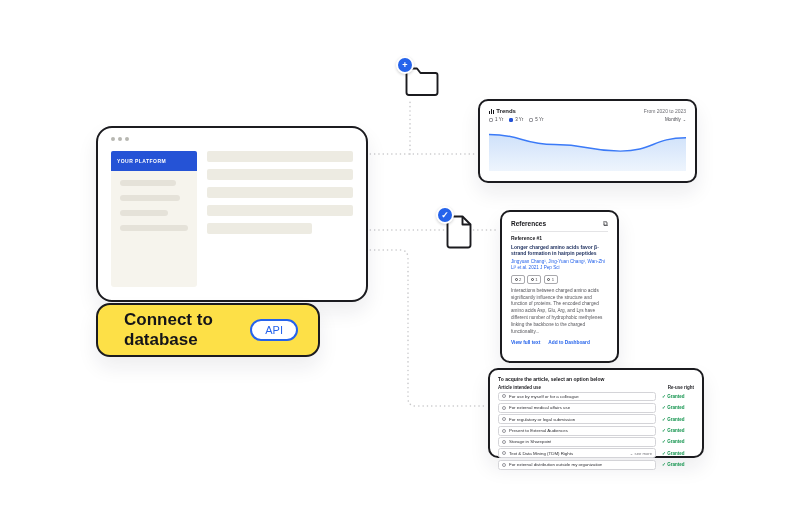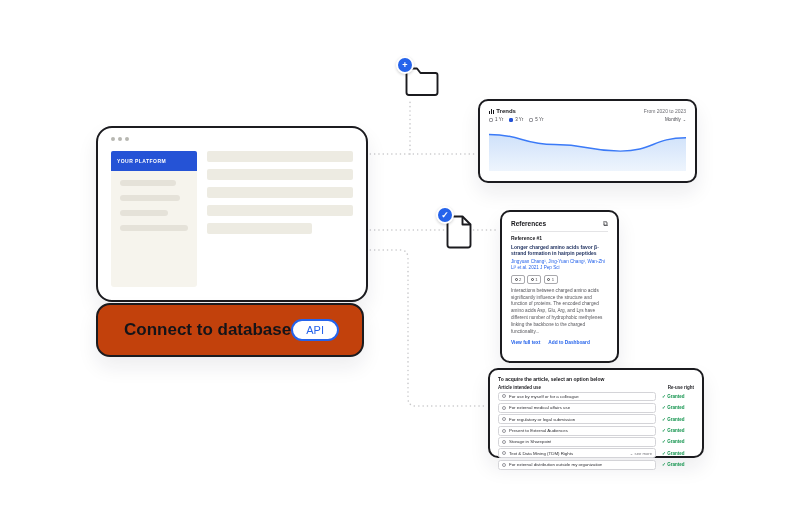--- a/index.html
+++ b/index.html
@@ -16,21 +16,21 @@
   .sidebar{width:86px;background:#f6f4ed;border-radius:3px;display:flex;flex-direction:column}
   .brand{background:#2553d6;color:#fff;font-size:5px;font-weight:700;letter-spacing:.45px;padding:7px 6px;border-radius:2px 2px 0 0;white-space:nowrap}
   .sbar{height:6px;background:#e5e2d9;border-radius:3px;margin:9px 9px 0 9px}
   .sbar:nth-of-type(1){width:62px}.sbar:nth-of-type(2){width:56px}.sbar:nth-of-type(3){width:60px}.sbar:nth-of-type(4){width:48px}
   .content{flex:1}
   .cbar{height:11px;background:#edebe2;border-radius:2px;margin-top:7px}
   .cbar:first-child{margin-top:0}
   .cbar:nth-child(5){width:72%}
 
   
-  .connect-card{position:absolute;left:96px;top:303px;width:268px;height:54px;background:#c2410c;border:2px solid #1b1b1f;border-radius:14px;display:flex;align-items:center;padding:0 20px 0 26px;box-sizing:border-box}
+  .connect-card{position:absolute;left:96px;top:303px;width:224px;height:54px;background:#fde047;border:2px solid #1b1b1f;border-radius:14px;display:flex;align-items:center;padding:0 20px 0 26px;box-sizing:border-box}
   .connect-title{font-size:17px;font-weight:600;color:#141419}
   .api-pill{border:2px solid #2563eb;color:#2563eb;background:#fff;border-radius:999px;padding:3px 13px;font-size:11px;font-weight:400;font-family:"Liberation Sans",sans-serif;cursor:pointer}
 
   
   .icon-wrap{position:absolute}
   .icon-folder{left:404px;top:64px;width:36px;height:34px}
   .icon-doc{left:444px;top:214px;width:30px;height:36px}
   .badge{position:absolute;left:-8px;top:-8px;width:14px;height:14px;border-radius:50%;background:#2563eb;border:2px solid #fff;color:#fff;display:flex;align-items:center;justify-content:center;font-size:9px;font-weight:700;box-shadow:0 1px 3px rgba(0,0,0,.18);line-height:1}
 
   

